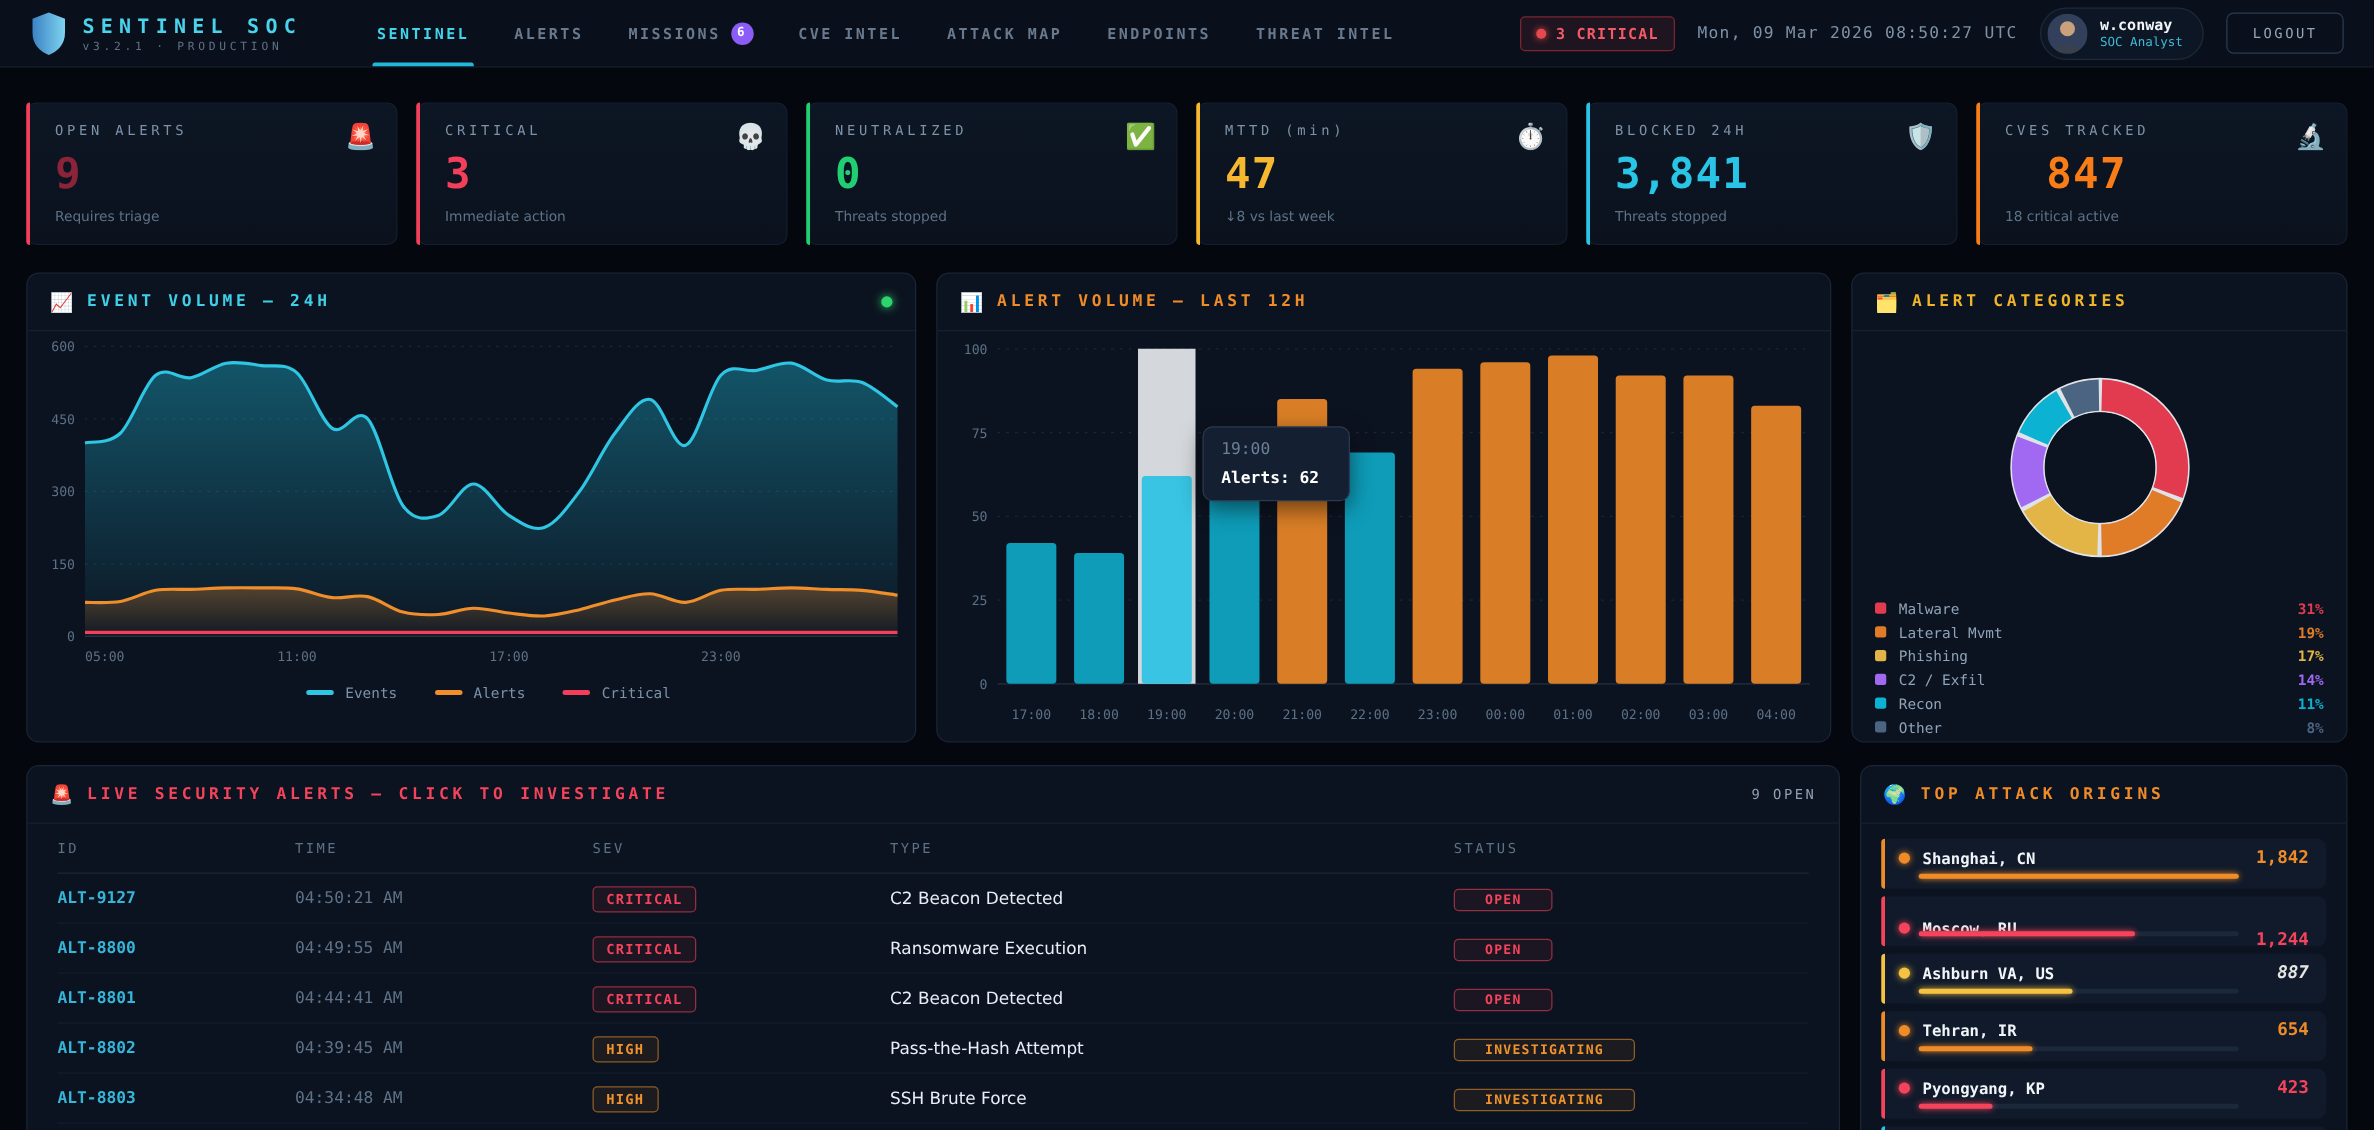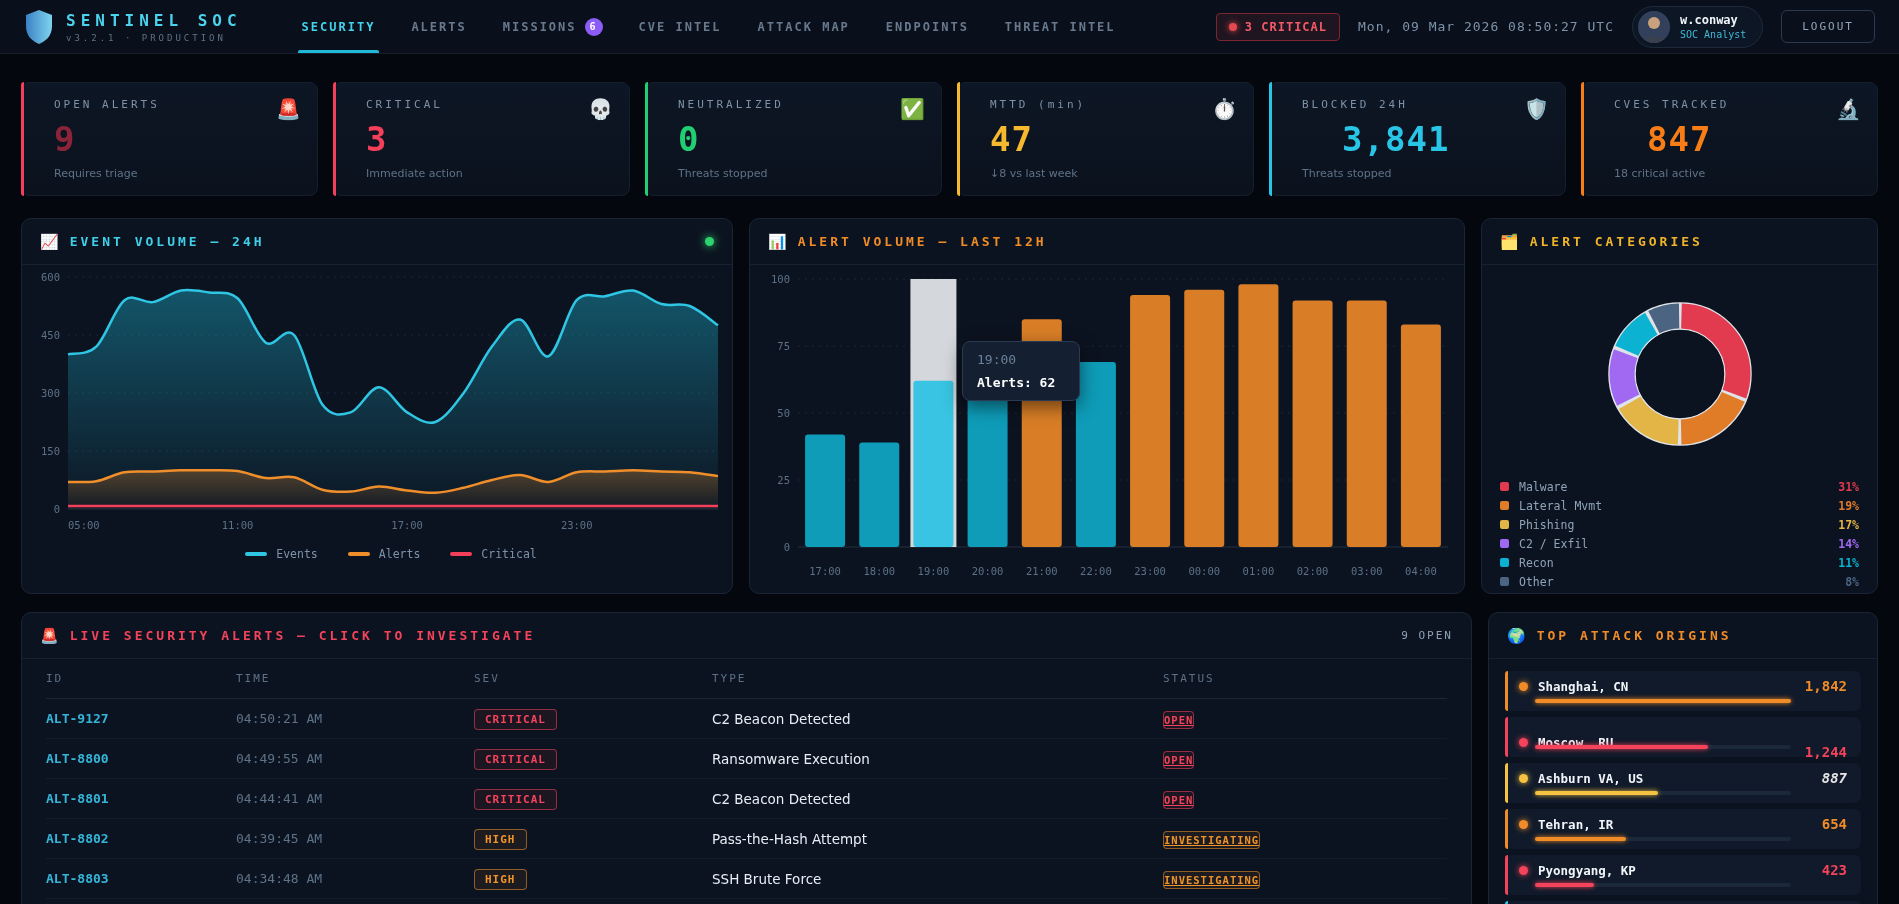--- a/index.html
+++ b/index.html
@@ -31,21 +31,21 @@
     background:#0d1624; border-radius:999px; padding:4px 16px 4px 5px; }
   .avatar { width:32px; height:32px; border-radius:50%; background:#23304a; overflow:hidden; }
   .user-name { font-size:12px; font-weight:bold; color:#f1f5fa; }
   .user-role { font-size:10px; color:#3fb9d6; margin-top:2px; }
   .logout-btn { border:1px solid #2a3a50; border-radius:6px; background:transparent;
     color:#93a5bb; font-size:11px; letter-spacing:2px; padding:9px 20px; cursor:pointer;
     font-family:inherit; }
 
   
   .kpi-row { margin:28px 21px 0; display:grid; grid-template-columns:repeat(6,1fr); gap:15px; }
-  .kpi { position:relative; height:114px; border-radius:8px; padding:15px 32px;
+  .kpi { position:relative; height:114px; border-radius:8px; padding:15px 22px;
     background:linear-gradient(180deg,#0d1624,#0b121e); border:1px solid #141f2e; }
   .kpi::before { content:""; position:absolute; left:-1px; top:-1px; bottom:-1px; width:3px;
     border-radius:3px 0 0 3px; background:var(--acc); }
   .kpi-label { font-size:11px; letter-spacing:3px; color:#7d92a8; }
   .kpi-icon { position:absolute; top:14px; right:16px; font-size:20px; }
   .kpi-value { font-size:34px; font-weight:bold; margin-top:8px; letter-spacing:1px; }
   .kpi-sub { font-family:"DejaVu Sans", sans-serif; font-size:11px; color:#5e7287; margin-top:8px; }
 
   
   .charts-row { margin:22px 21px 0; display:grid; grid-template-columns:712px 716px 1fr;
@@ -87,21 +87,21 @@
   .t-head { height:40px; font-size:11px; letter-spacing:2px; color:#5c7186;
     border-bottom:1px solid #1b2636; }
   .t-row { height:40px; border-bottom:1px solid #121c2a; cursor:pointer; }
   .c-id { color:#35b6d9; font-weight:bold; font-size:13px; }
   .c-time { color:#5e7287; font-size:13px; }
   .c-type { color:#e8eef6; font-size:13.5px; font-family:"DejaVu Sans", sans-serif; }
   .badge { display:inline-block; padding:3px 10px; border-radius:4px; font-size:11px;
     font-weight:bold; letter-spacing:1px; }
   .badge.critical { color:#f4435a; border:1px solid rgba(244,67,90,.55); background:rgba(244,67,90,.07); }
   .badge.high { color:#f0932b; border:1px solid rgba(240,147,43,.55); background:rgba(240,147,43,.07); }
-  .badge.sm { padding:2px 0; font-size:10.5px;text-decoration:underline; }
+  .badge.sm { padding:2px 24px; font-size:10.5px; }
 
   .origins-title { color:#f08c28; }
   .origins-list { padding:12px 16px 0; }
   .origin-item { position:relative; height:40px; background:#101a2a; border-radius:7px;
     margin-bottom:6px; padding:7px 14px 0 14px; }
   .origin-item::before { content:""; position:absolute; left:0; top:0; bottom:0; width:3px;
     border-radius:7px 0 0 7px; background:var(--acc); }
   .o-top { display:flex; align-items:center; gap:10px; }
   .o-dot { width:9px; height:9px; border-radius:50%; background:var(--acc);
     box-shadow:0 0 6px var(--acc); }
@@ -128,21 +128,21 @@
         </defs>
       <path d="M15 1 L28 6 V17 C28 27 22 32 15 35 C8 32 2 27 2 17 V6 Z" fill="url(#shg)"></path>
     </svg>
     <div class="brand-text">
       <div class="t">SENTINEL SOC</div>
       <div class="s">v3.2.1 · PRODUCTION</div>
     </div>
   </div>
   <nav class="nav" id="main-nav">
       <div class="nav-item active">
-        <span>SECURITY</span>
+        <span>SENTINEL</span>
       </div>
       <div class="nav-item">
         <span>ALERTS</span>
       </div>
       <div class="nav-item">
         <span>MISSIONS</span>
         <span class="nav-badge">6</span>
       </div>
       <div class="nav-item">
         <span>CVE INTEL</span>
@@ -201,21 +201,21 @@
     </div>
     <div class="kpi" style="--acc: #f5b82e;">
       <div class="kpi-label">MTTD (min)</div>
       <div class="kpi-icon">⏱️</div>
       <div class="kpi-value" style="color: rgb(245, 184, 46);">47</div>
       <div class="kpi-sub">↓8 vs last week</div>
     </div>
     <div class="kpi" style="--acc: #29c5e6;">
       <div class="kpi-label">BLOCKED 24H</div>
       <div class="kpi-icon">🛡️</div>
-      <div class="kpi-value" style="color: rgb(41, 197, 230); margin-left: 40px;">3,841</div>
+      <div class="kpi-value" style="color: rgb(41, 197, 230);">3,841</div>
       <div class="kpi-sub">Threats stopped</div>
     </div>
     <div class="kpi" style="--acc: #f97d16;">
       <div class="kpi-label">CVES TRACKED</div>
       <div class="kpi-icon">🔬</div>
       <div class="kpi-value" style="color: rgb(249, 125, 22); margin-left: 33px;">847</div>
       <div class="kpi-sub">18 critical active</div>
     </div>
   </section>
 

